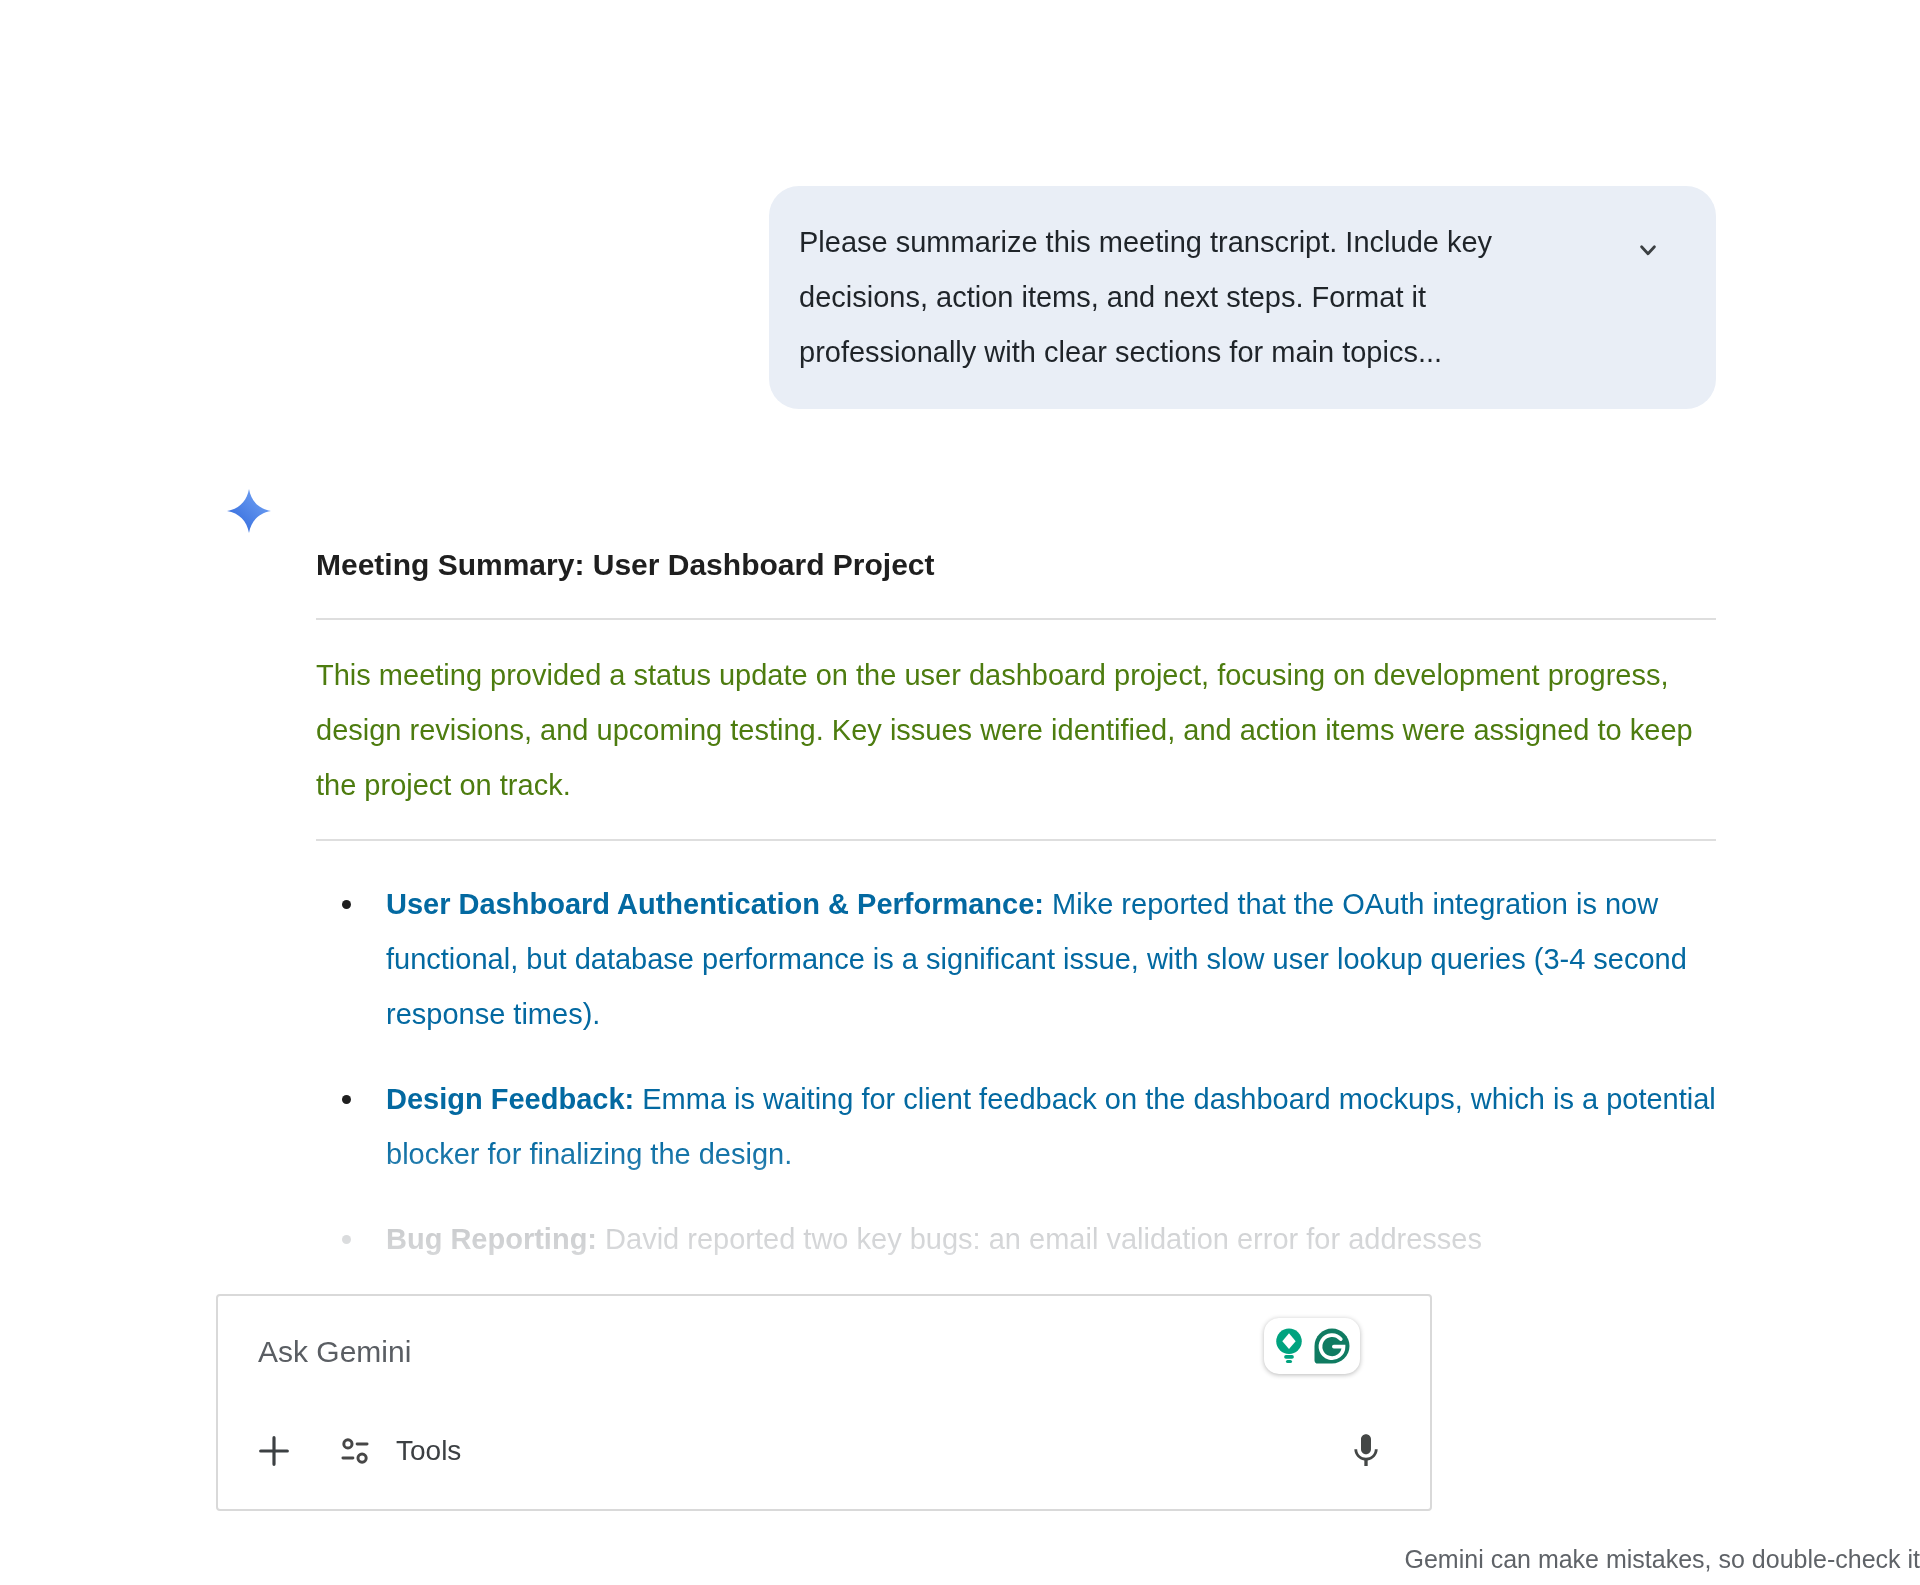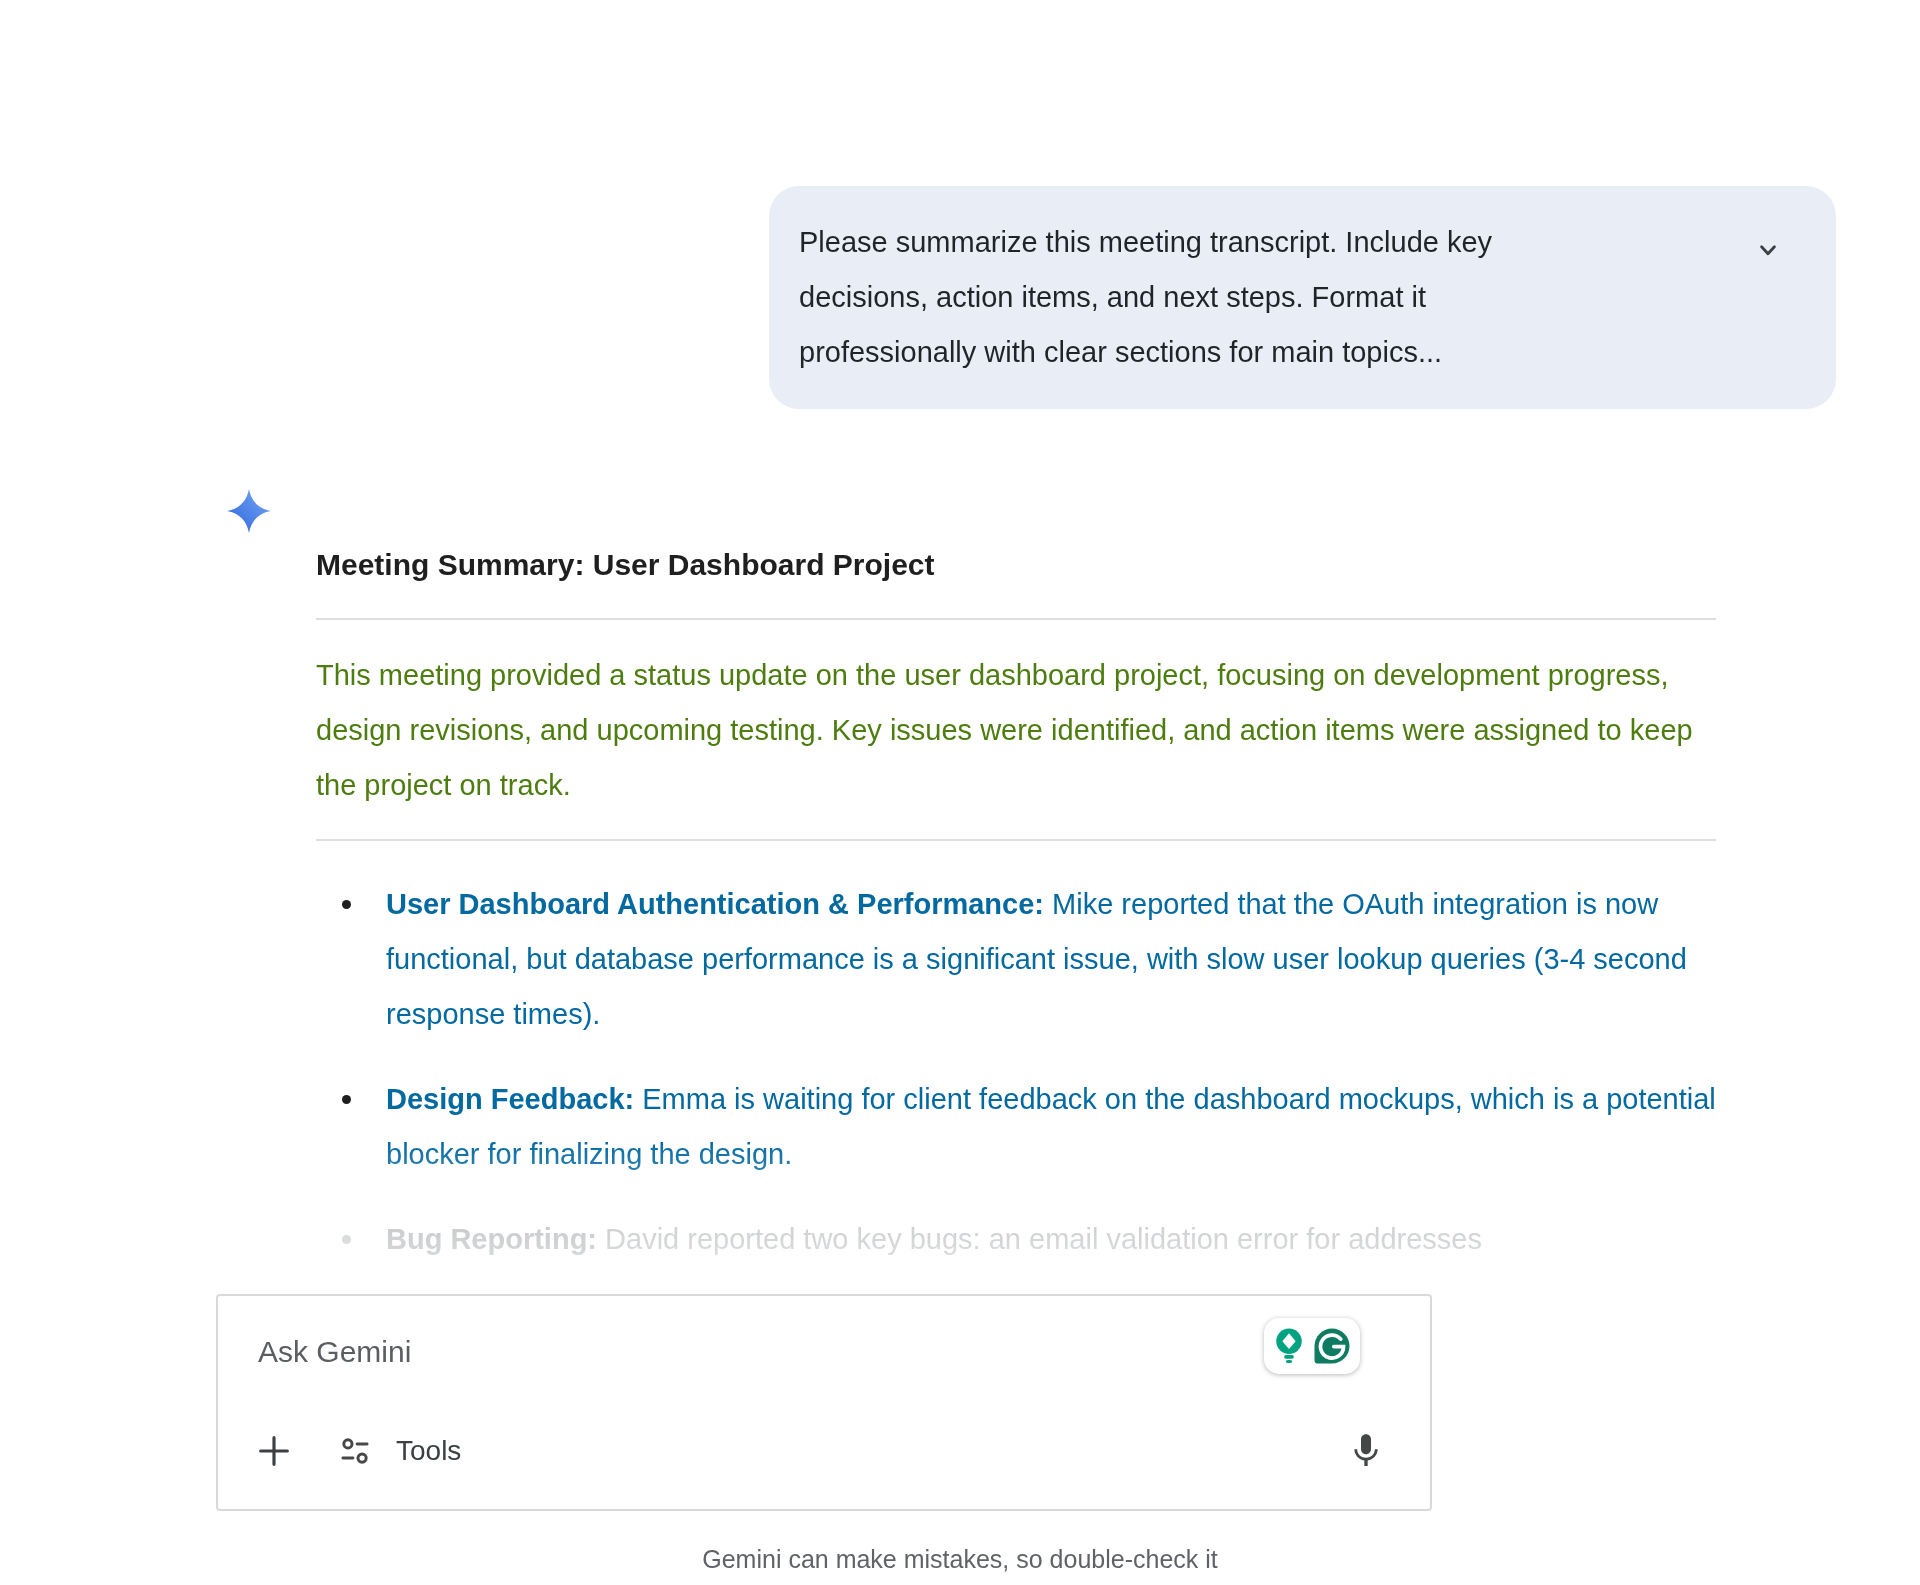--- a/index.html
+++ b/index.html
@@ -10,21 +10,21 @@
     background:#ffffff;
     font-family:"Liberation Sans", sans-serif;
     color:#1f1f1f;
     overflow:hidden;
   }
 
   
   .user-bubble {
     position:absolute;
     left:769px; top:186px;
-    width:1067px; min-height:210px;
+    width:947px; min-height:210px;
     background:#e9eef6;
     border-radius:30px;
     padding:29px 110px 29px 30px;
   }
   .user-bubble-text {
     font-size:29px;
     line-height:55px;
     color:#1f2429;
     max-width:790px;
   }
@@ -143,21 +143,21 @@
     width:56px; height:60px;
     border:none; background:transparent;
     display:flex; align-items:center; justify-content:center;
     cursor:pointer;
   }
 
   
   .disclaimer {
     position:absolute;
     left:0; top:1544px; width:1920px;
-    text-align:center;
+    text-align:right;
     font-size:25px; line-height:30px;
     color:#5f6368;
   }
 </style>
 </head>
 <body>
 
 <div class="page">
 
   <div class="user-bubble">

